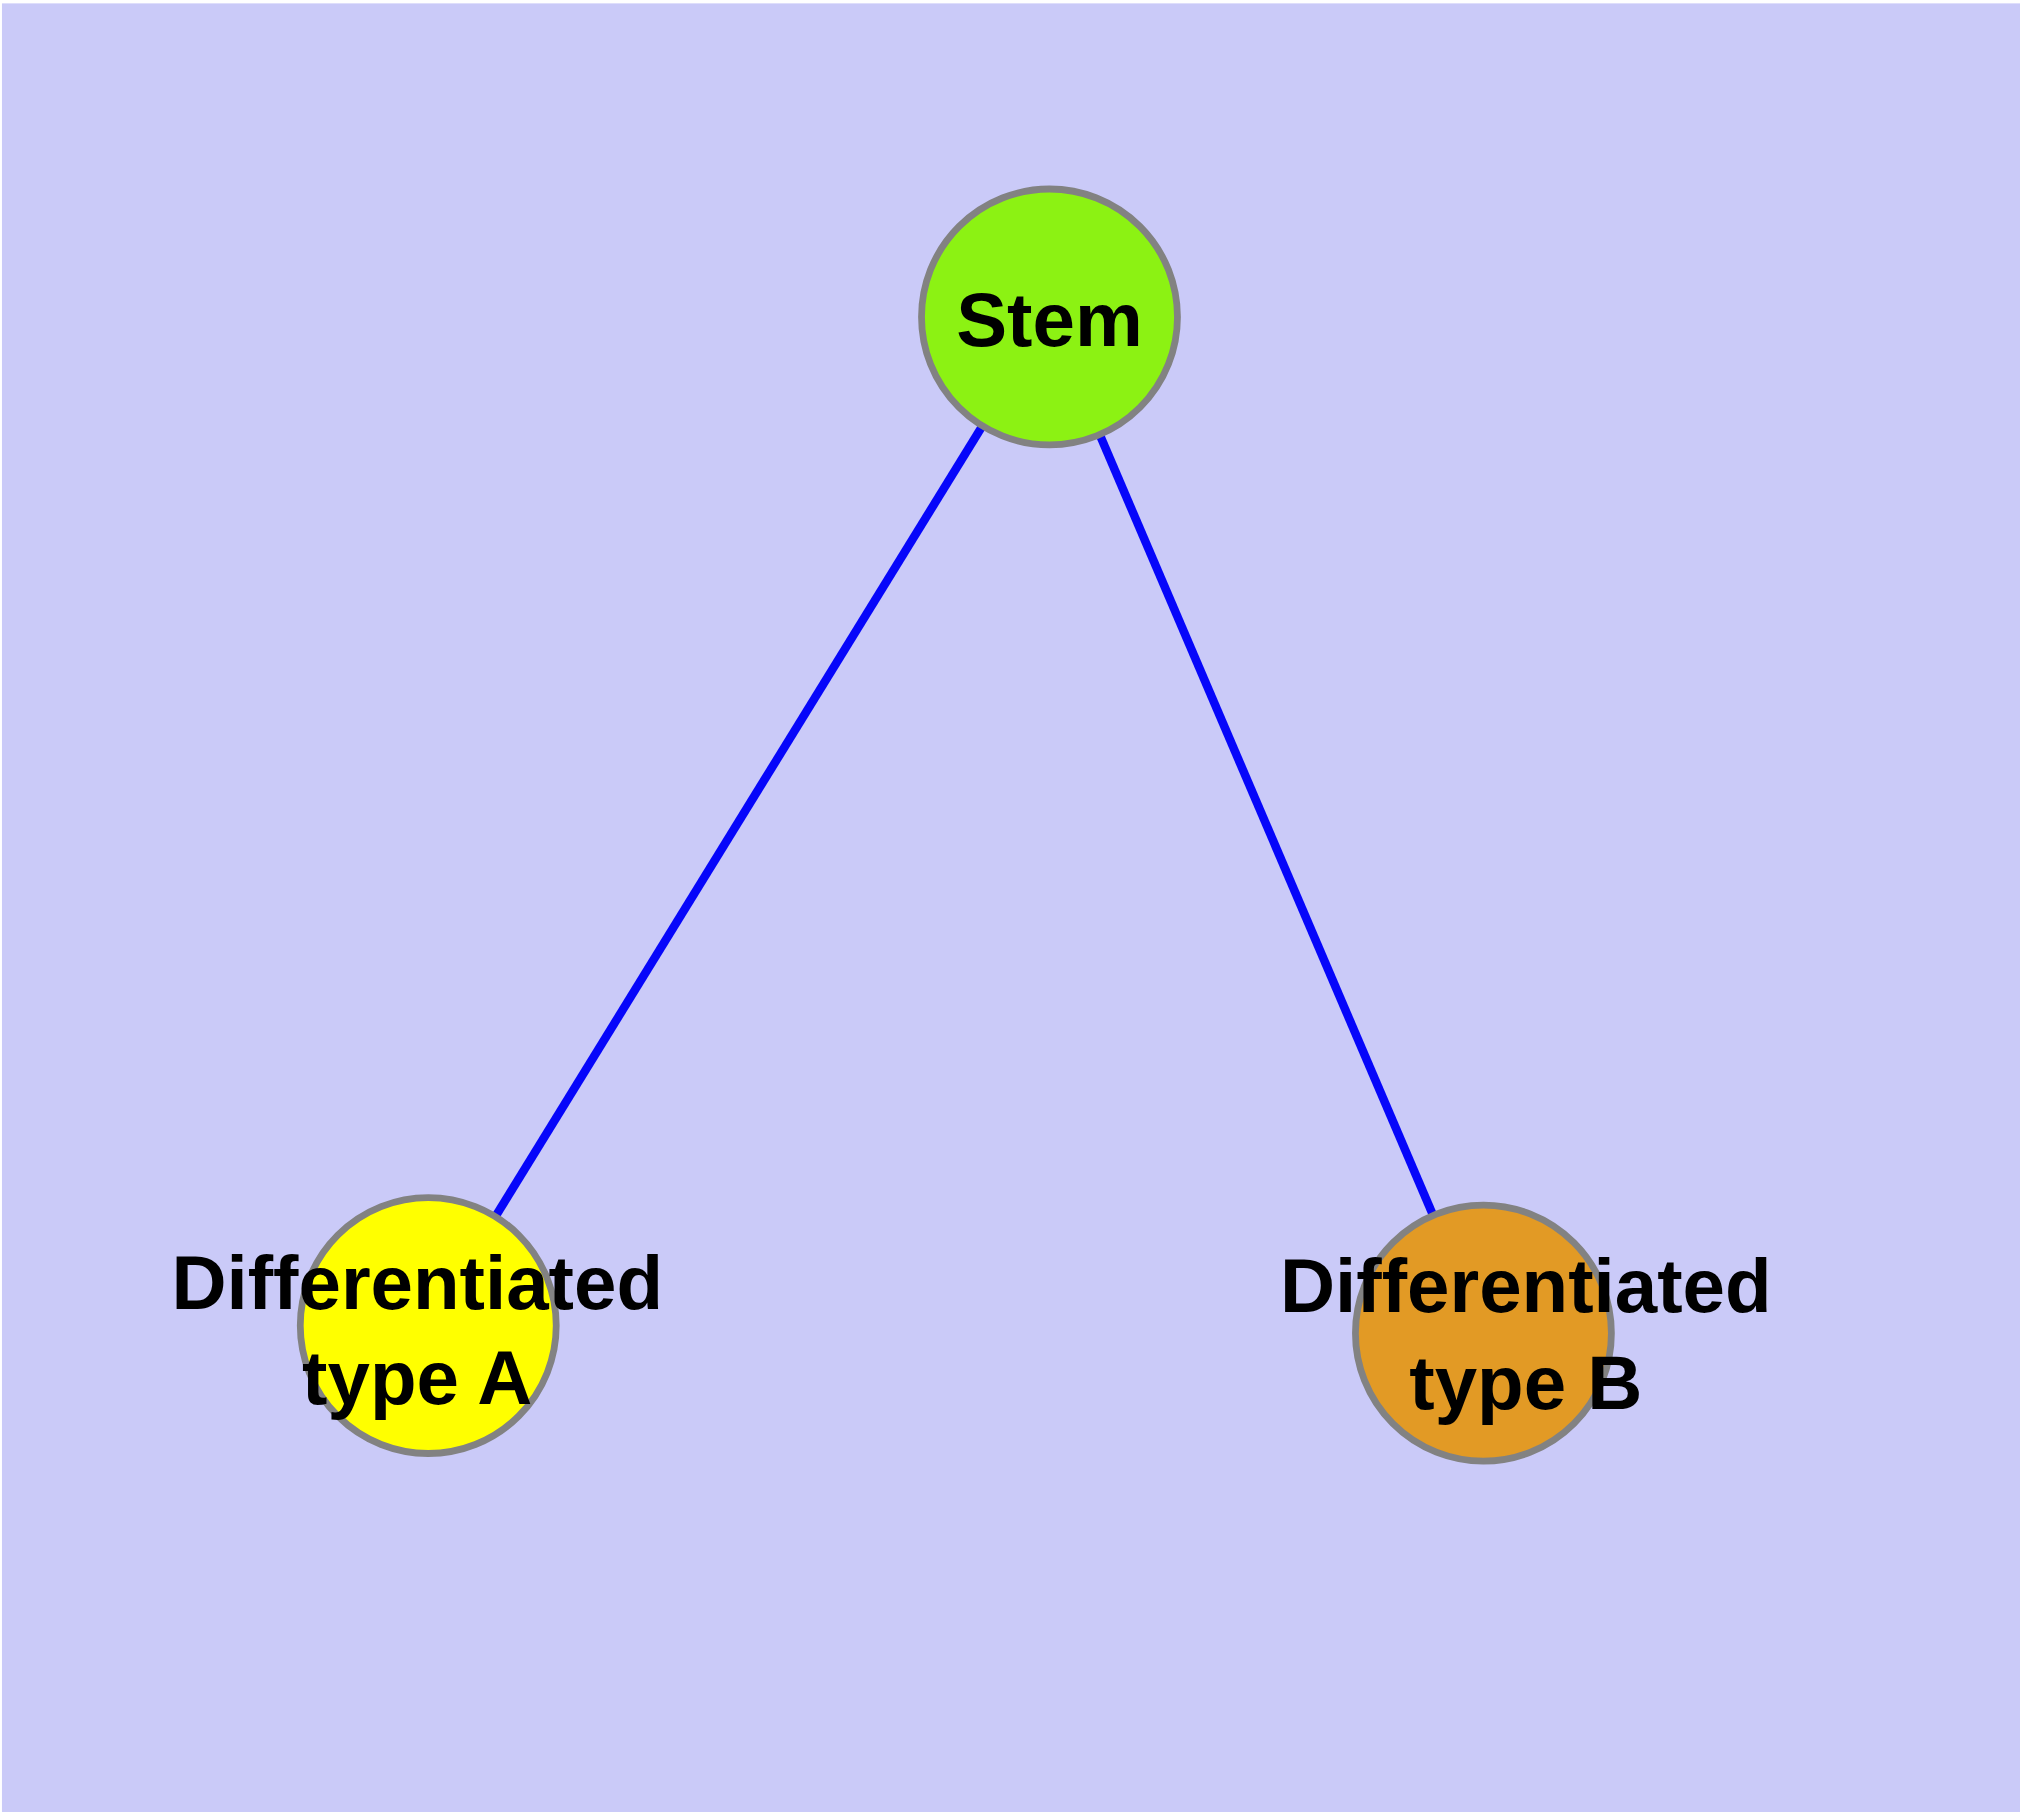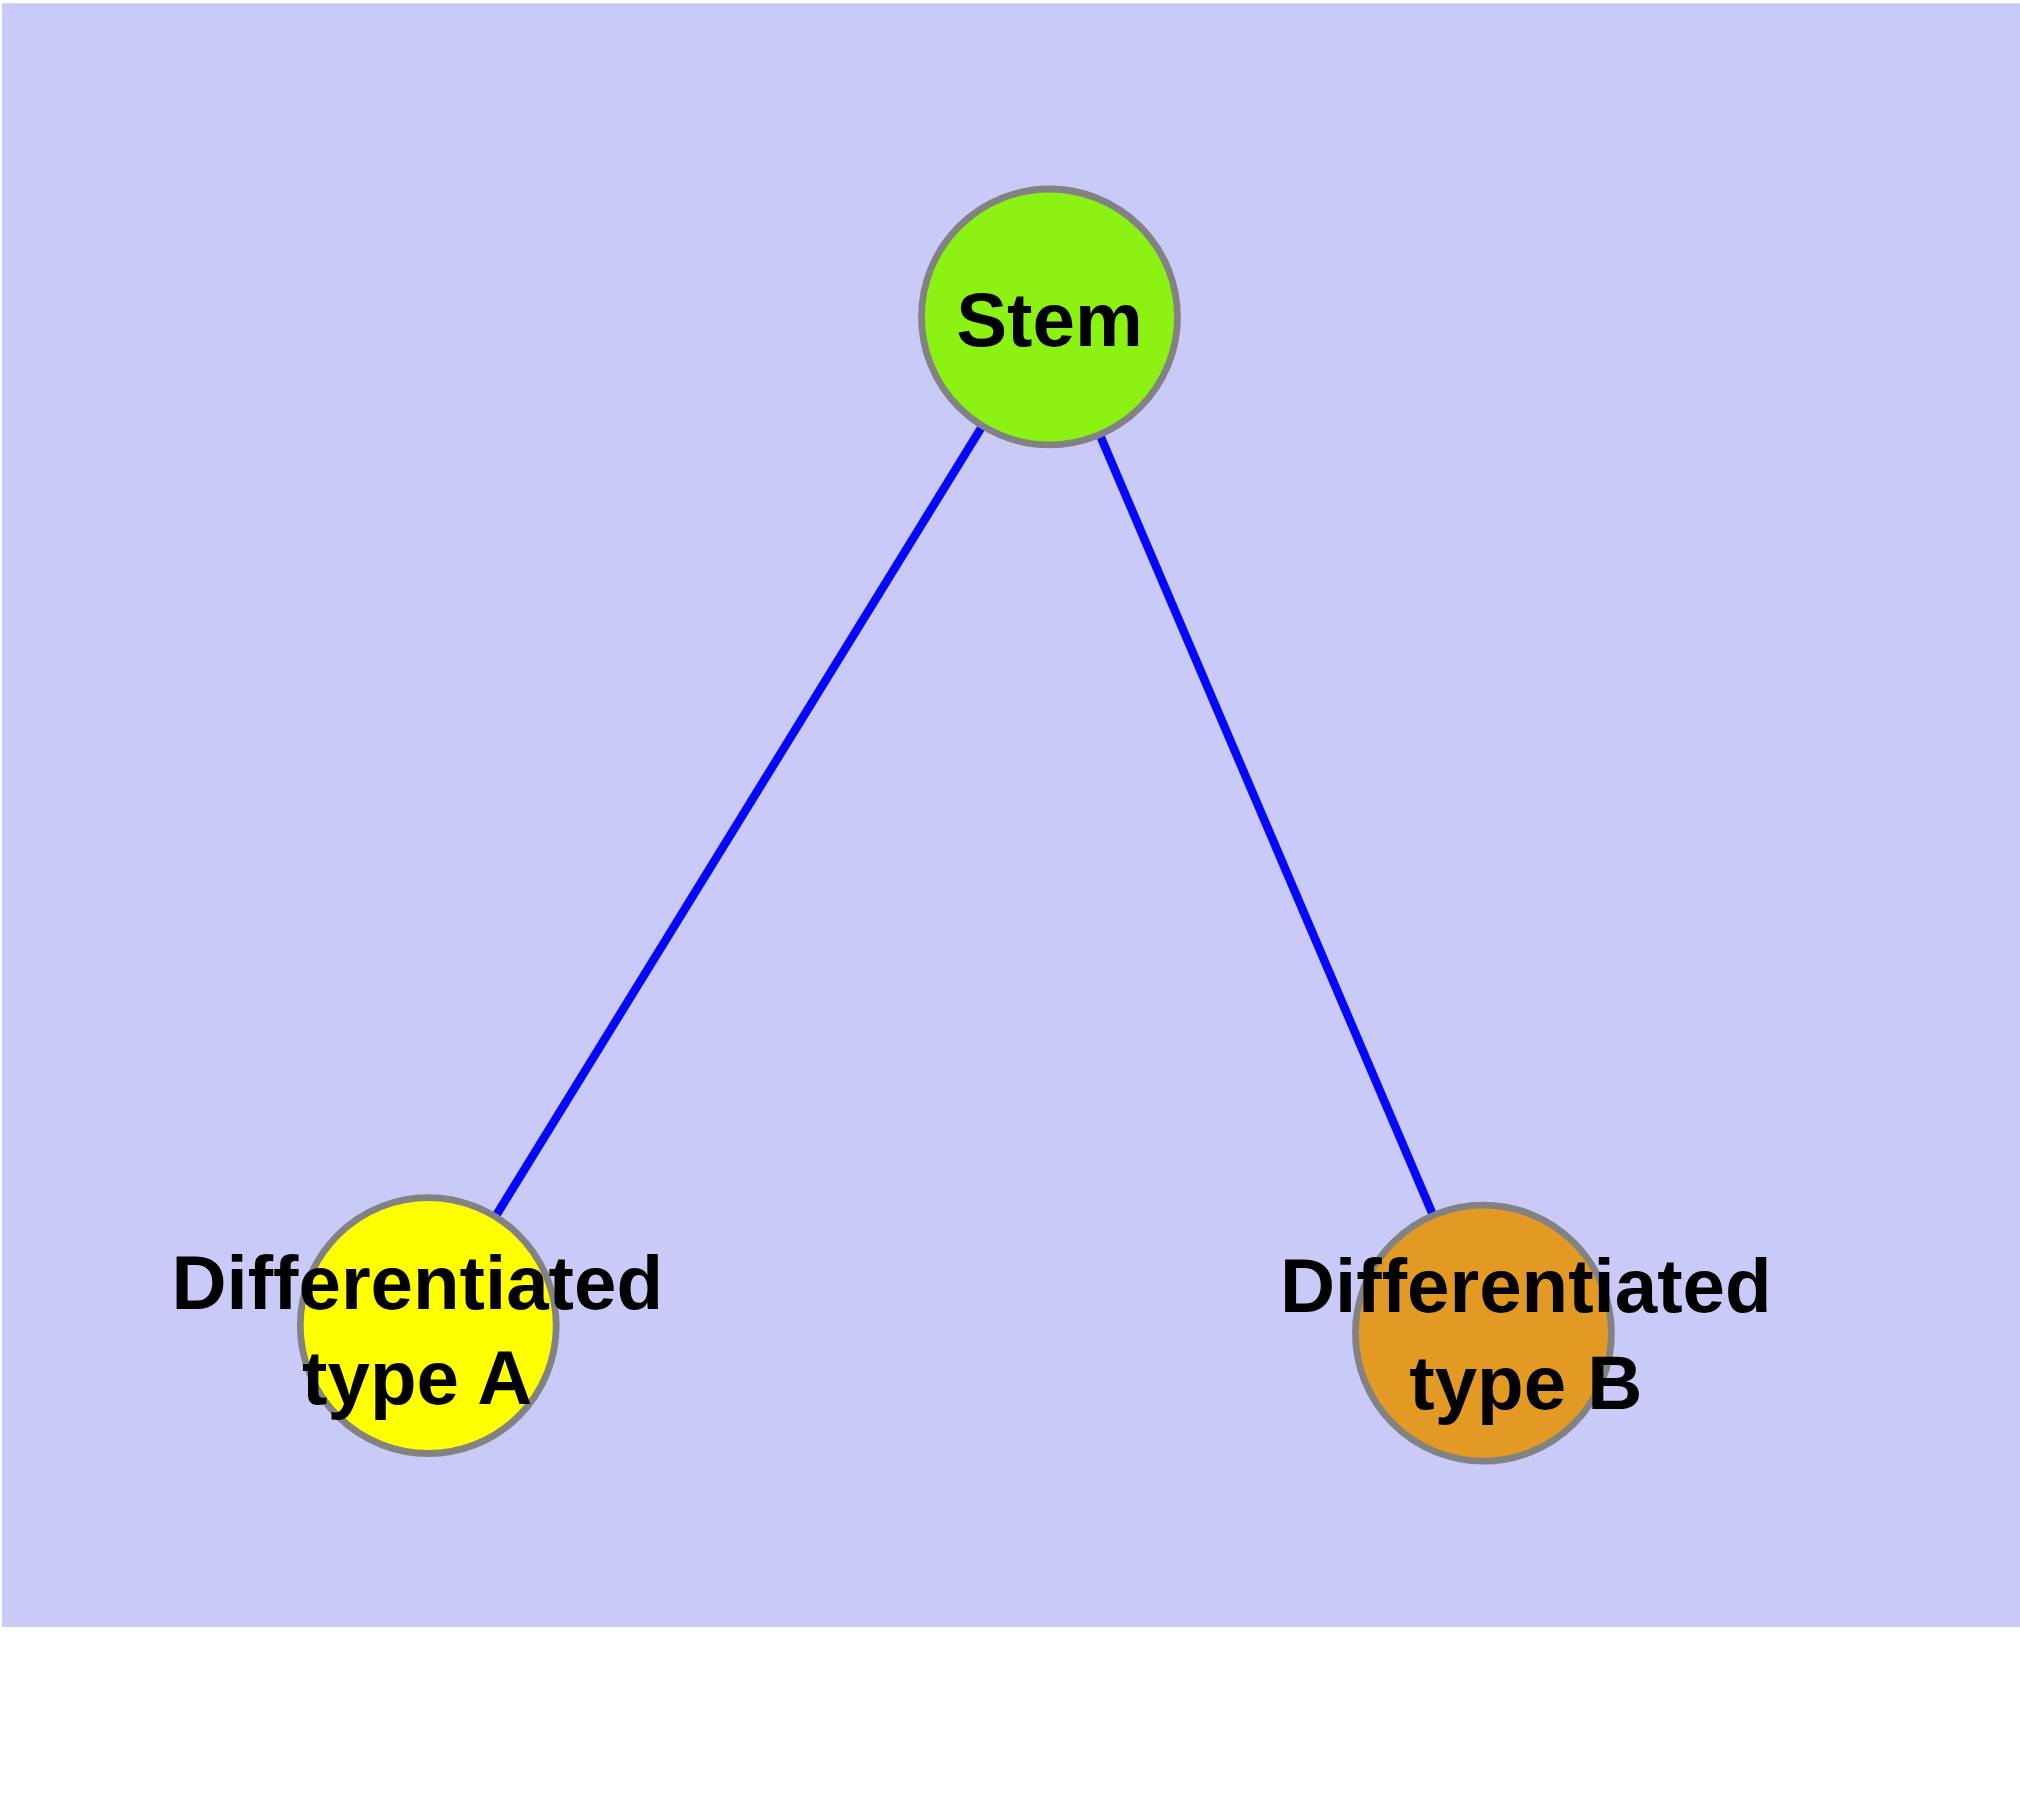--- a/index.html
+++ b/index.html
@@ -3,21 +3,21 @@
 <meta charset="utf-8">
 <style>
   html, body {
     margin: 0;
     padding: 0;
     background: #ffffff;
   }
   .canvas-wrap {
     position: relative;
     width: 2021px;
-    height: 1627px;
+    height: 1812px;
     overflow: hidden;
   }
   svg { display: block; }
   .node-label {
     font-family: "Liberation Sans", "DejaVu Sans", sans-serif;
     font-weight: bold;
     font-size: 90px;
   }
 </style>
 </head>

